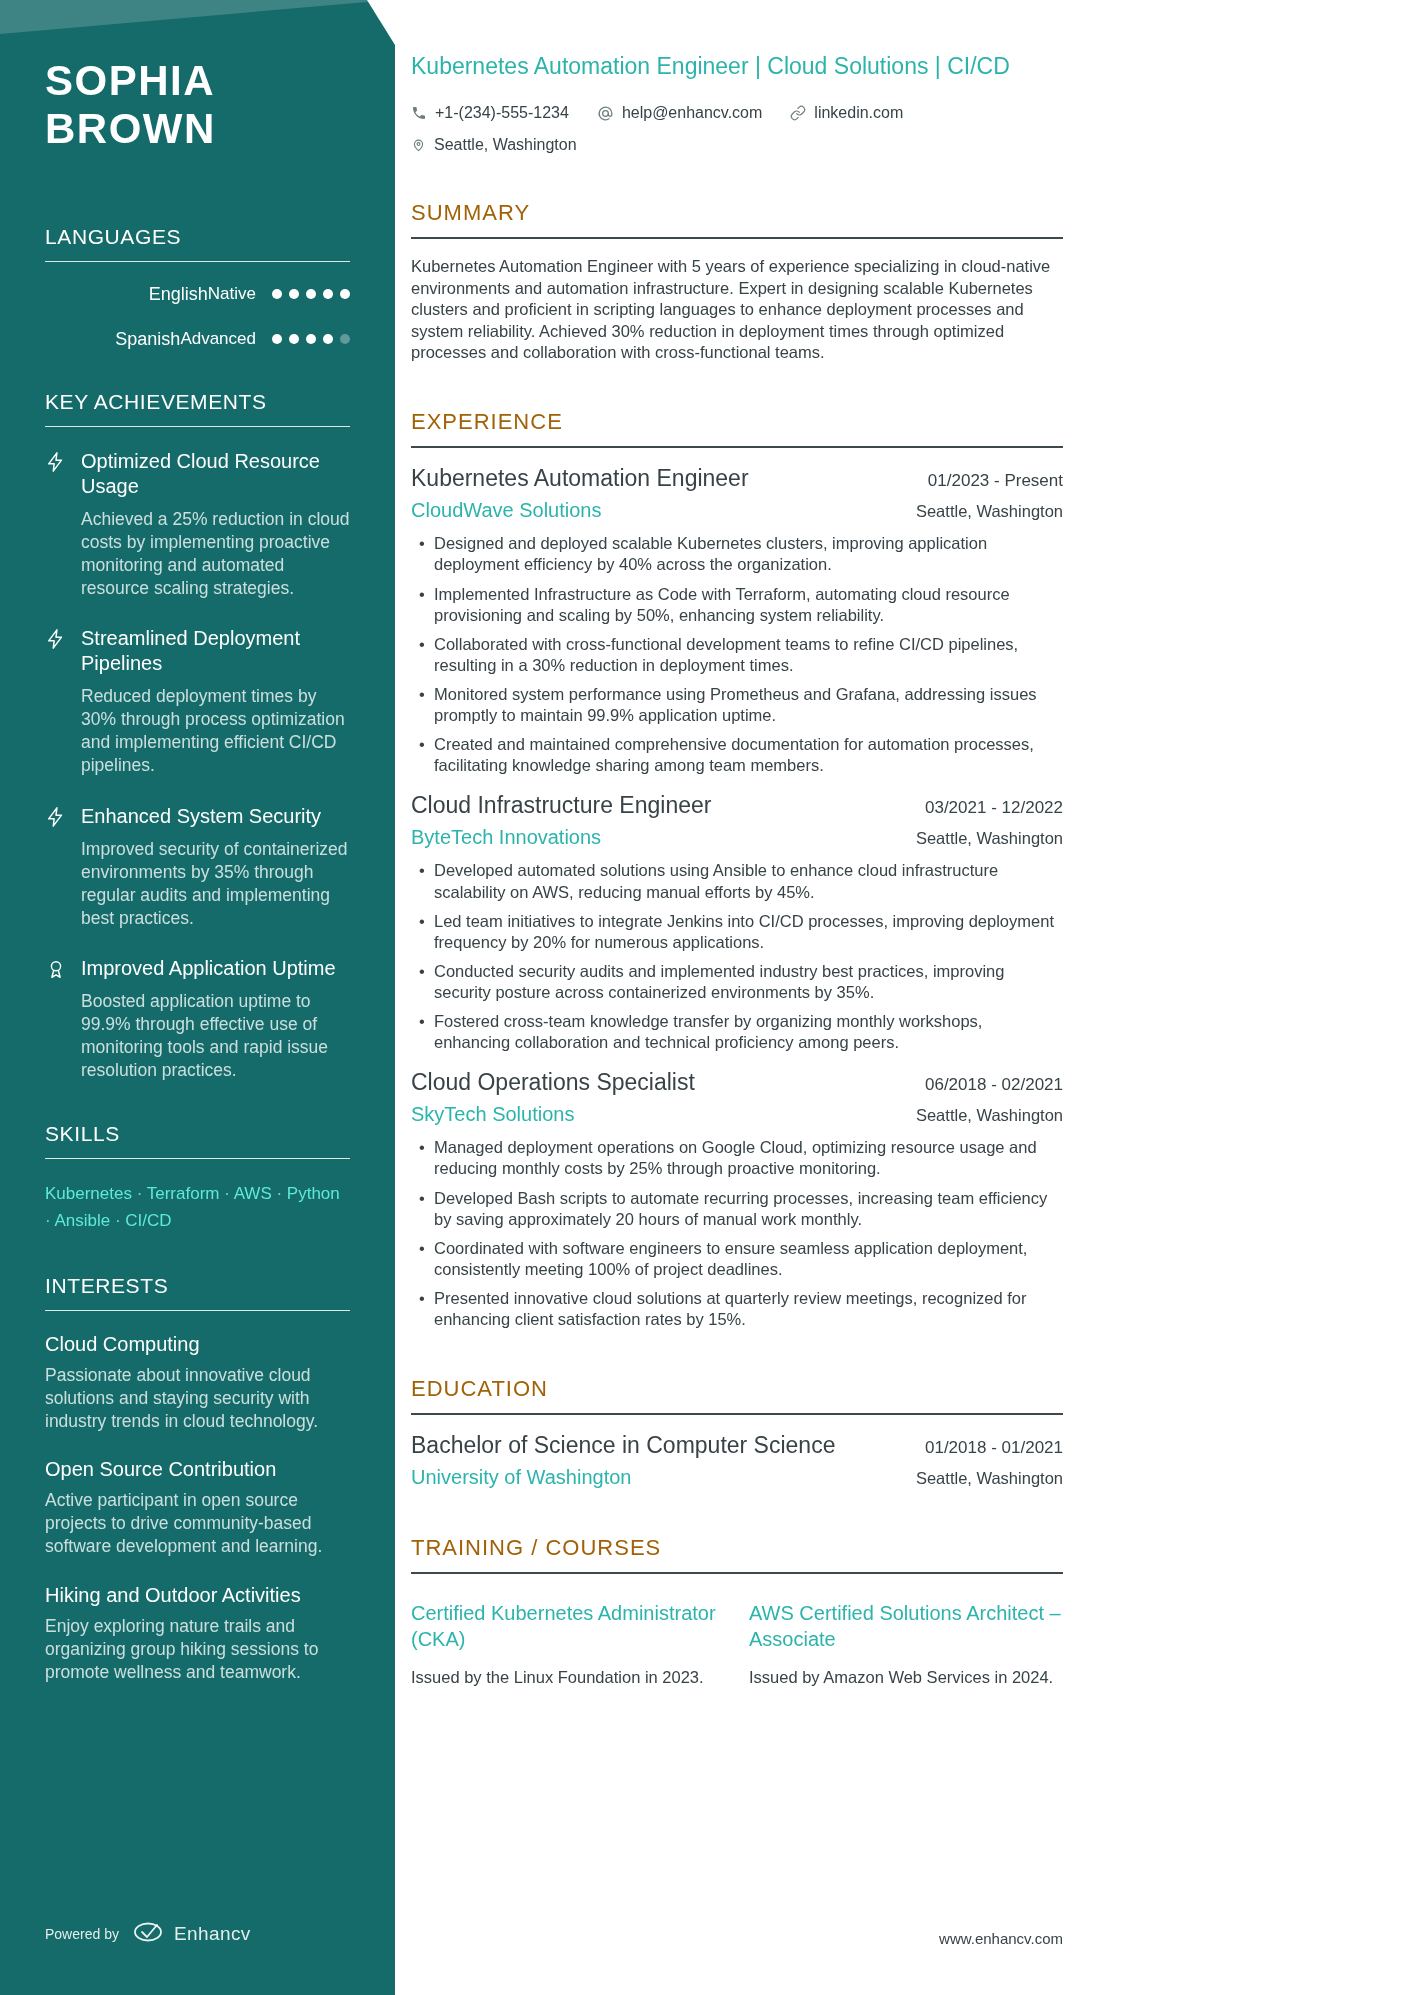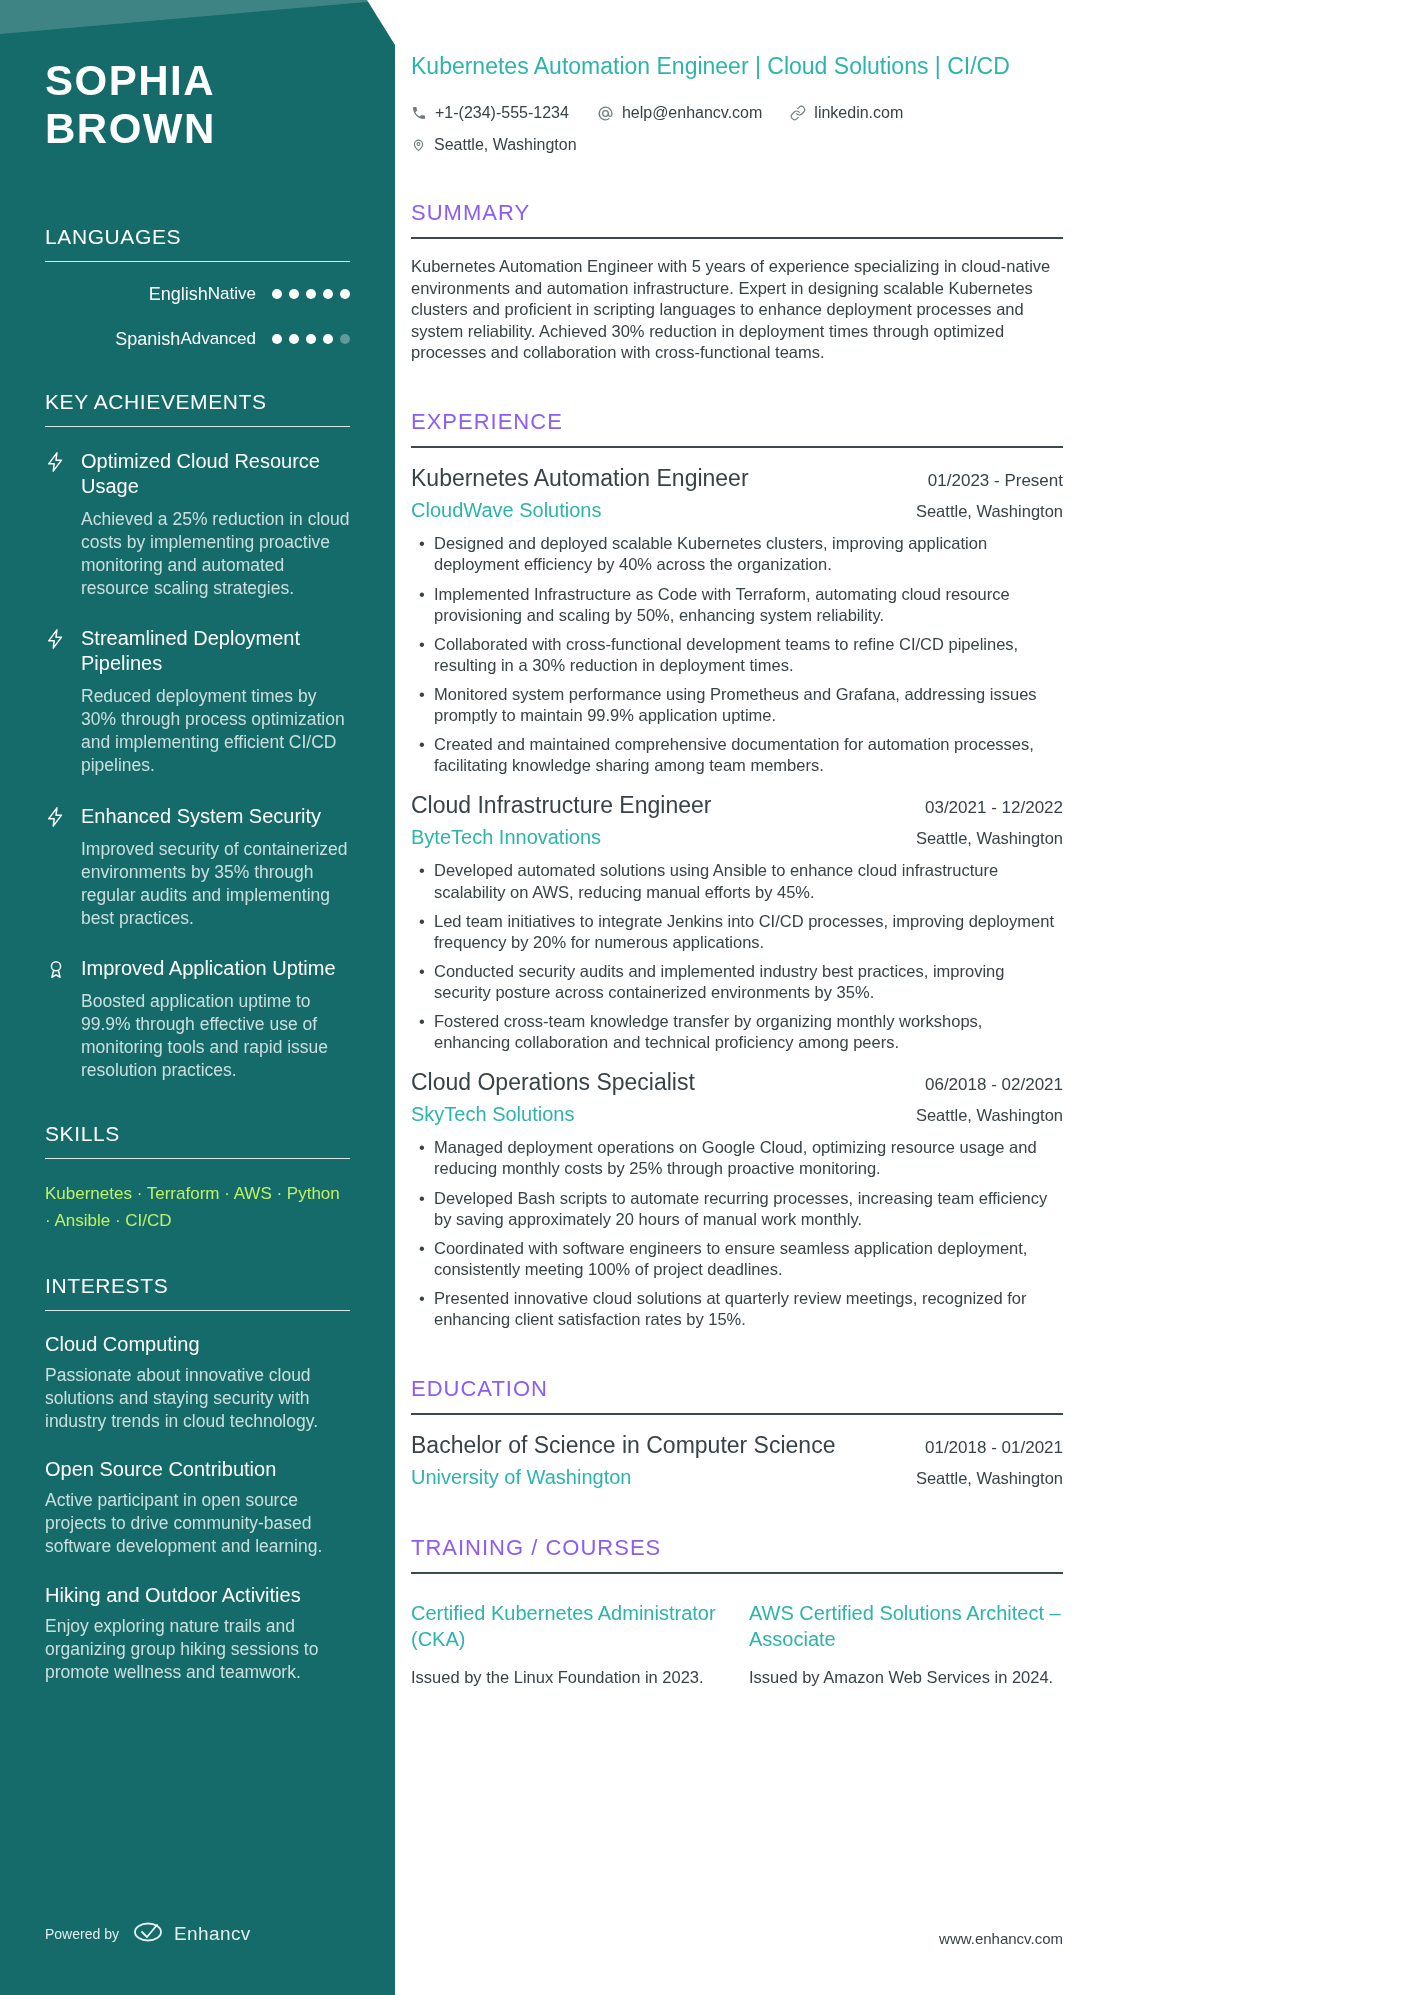--- a/index.html
+++ b/index.html
@@ -41,21 +41,21 @@
   .dot { width:10px; height:10px; border-radius:50%; background:rgba(255,255,255,0.32); }
   .dot.filled { background:#ffffff; }
 
   .ach { display:flex; margin-bottom:26px; }
   .ach-icon { flex:0 0 24px; width:24px; margin-top:2px; }
   .ach-icon svg { display:block; }
   .ach-body { margin-left:12px; }
   .ach-title { font-size:20px; line-height:1.25; margin-bottom:9px; }
   .ach-text { font-size:17.5px; line-height:1.32; color:rgba(255,255,255,0.78); }
 
-  .skills-text { font-size:17px; line-height:1.55; color:#bef264; }
+  .skills-text { font-size:17px; line-height:1.55; color:#5eead4; }
 
   .interest { margin-bottom:25px; }
   .int-title { font-size:20px; margin-bottom:8px; }
   .int-text { font-size:17.5px; line-height:1.32; color:rgba(255,255,255,0.78); }
 
   .side-footer {
     position:absolute; left:45px; bottom:48px;
     display:flex; align-items:center; gap:14px; color:rgba(255,255,255,0.88);
   }
   .powered { font-size:14px; }
@@ -68,21 +68,21 @@
     color:#2cb4ac; font-size:23px; font-weight:400; line-height:1.4;
     max-width:640px; margin-bottom:16px;
   }
   .contact-row { display:flex; align-items:center; gap:28px; font-size:16px; margin-bottom:8px; }
   .contact-item { display:flex; align-items:center; gap:8px;margin-top:6px; }
   .contact-item svg { display:block; }
   .c-icon { color:#707e81; }
 
   .m-section { margin-top:46px; }
   .m-title {
-    font-size:22px; font-weight:400; letter-spacing:1px; color:#8b5cf6;
+    font-size:22px; font-weight:400; letter-spacing:1px; color:#a16207;
     padding-bottom:11px; border-bottom:2px solid #3c4a4d; margin-bottom:17px;
   }
   .summary-text { font-size:16.5px; line-height:1.3; color:#384347; }
 
   .job { margin-top:16px; }
   .job:first-of-type { margin-top:4px; }
   .row-split { display:flex; justify-content:space-between; align-items:baseline; }
   .job-title { font-size:23px; font-weight:400; color:#384347; }
   .job-date { font-size:17px; color:#384347; white-space:nowrap; margin-left:20px; }
   .job-sub { margin-top:7px; margin-bottom:11px; }

